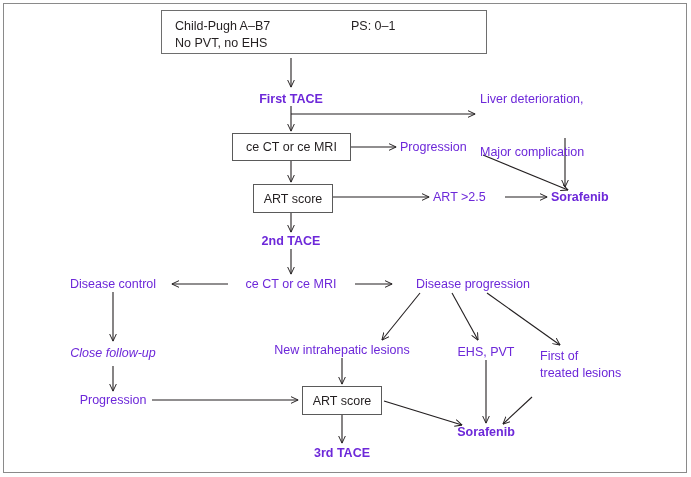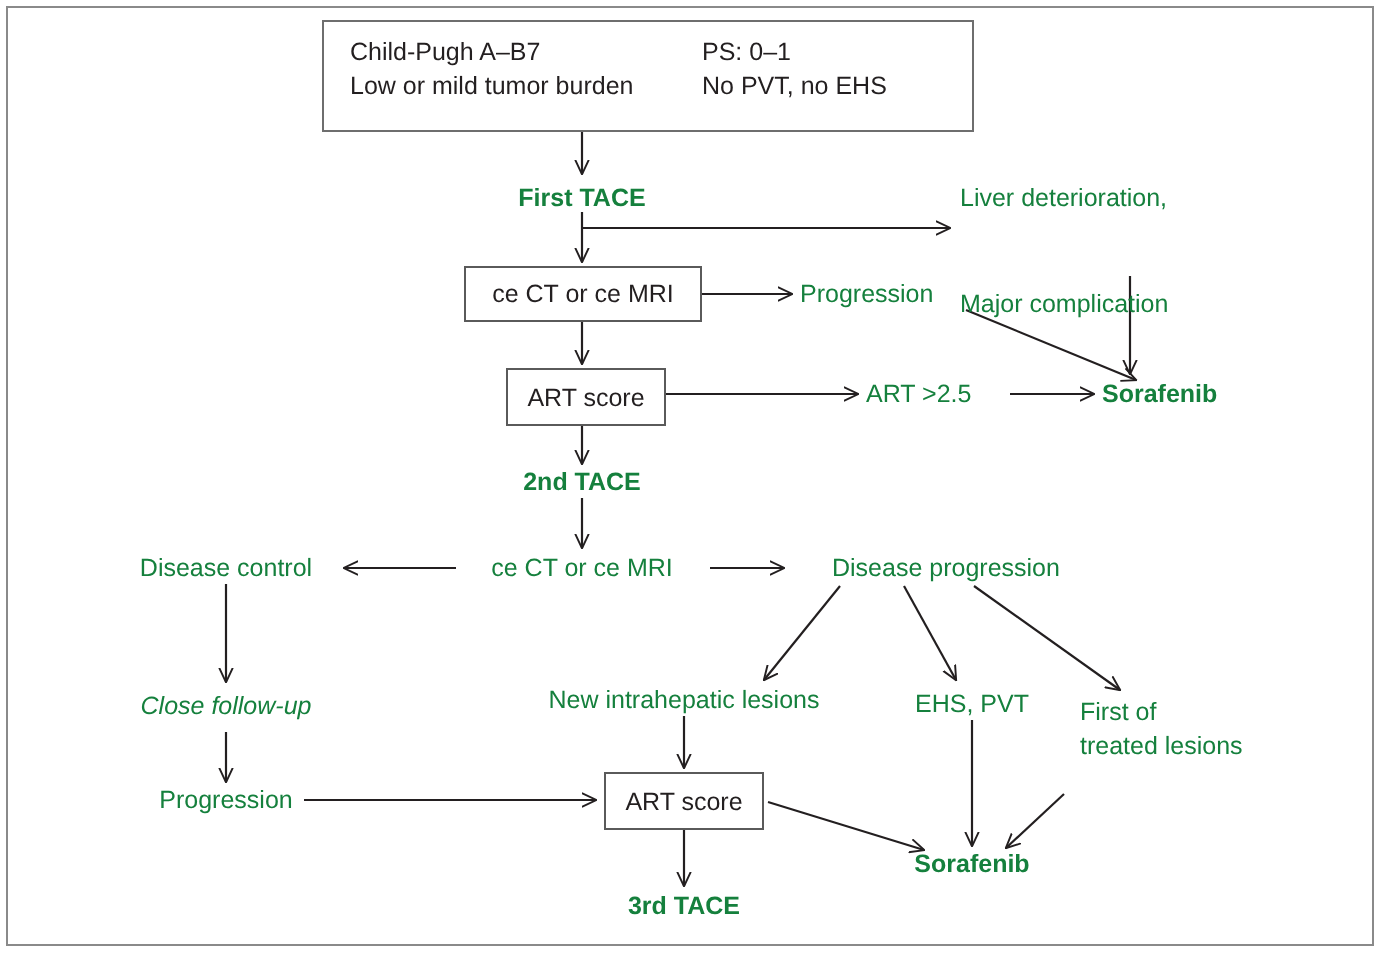--- a/index.html
+++ b/index.html
@@ -3,21 +3,21 @@
 <meta charset="utf-8">
 <style>
   html,body{margin:0;padding:0;background:#ffffff;}
   body{width:691px;height:477px;position:relative;
        font-family:"Liberation Sans","DejaVu Sans",sans-serif;
        color:#231f20;overflow:hidden;}
   #frame{position:absolute;left:3px;top:3px;width:684px;height:470px;
          border:1px solid #8a8a8a;box-sizing:border-box;background:#fff;}
   #canvas{position:absolute;left:0;top:0;width:691px;height:477px;}
   .node{position:absolute;white-space:nowrap;font-size:12.5px;line-height:15px;
-        color:#15803d;}
+        color:#6d28d9;}
   .node.bold{font-weight:bold;}
   .ctr{transform:translateX(-50%);text-align:center;}
   .boxed{position:absolute;border:1px solid #5a5a5a;background:#fff;
          box-sizing:border-box;display:flex;align-items:center;
          justify-content:center;font-size:12.5px;color:#231f20;}
   .topbox{position:absolute;border:1px solid #6e6e6e;background:#fff;
           box-sizing:border-box;font-size:12.5px;line-height:17px;
           padding:7px 11px 7px 13px;}
   .topbox .row{display:flex;}
   .topbox .c1{width:176px;}
@@ -79,27 +79,26 @@
     <path d="M 384 401 L 462 425"></path>
 
     <path d="M 486 360 L 486 423"></path>
 
     <path d="M 532 397 L 503 424"></path>
 
     <path d="M 342 415 L 342 443"></path>
   </g>
 </svg>
 
-<div class="topbox" style="left:161px;top:10px;width:326px;height:56px;">
+<div class="topbox" style="left:161px;top:10px;width:326px;height:44px;">
   <div class="row">
     <span class="c1">Child-Pugh A–B7</span>
     <span class="c2">PS: 0–1</span>
   </div>
   <div class="row">
-    <span class="c1">Low or mild tumor burden</span>
     <span class="c2">No PVT, no EHS</span>
   </div>
 </div>
 
 <div class="node bold ctr" style="left:291px;top:92px;">First TACE</div>
 
 <div class="node" style="left:480px;top:92px;">Liver deterioration,</div>
 <div class="node" style="left:480px;top:109px;margin-top:36px;">Major complication</div>
 
 <div class="boxed" style="left:232px;top:133px;width:119px;height:28px;">ce CT or ce MRI</div>

